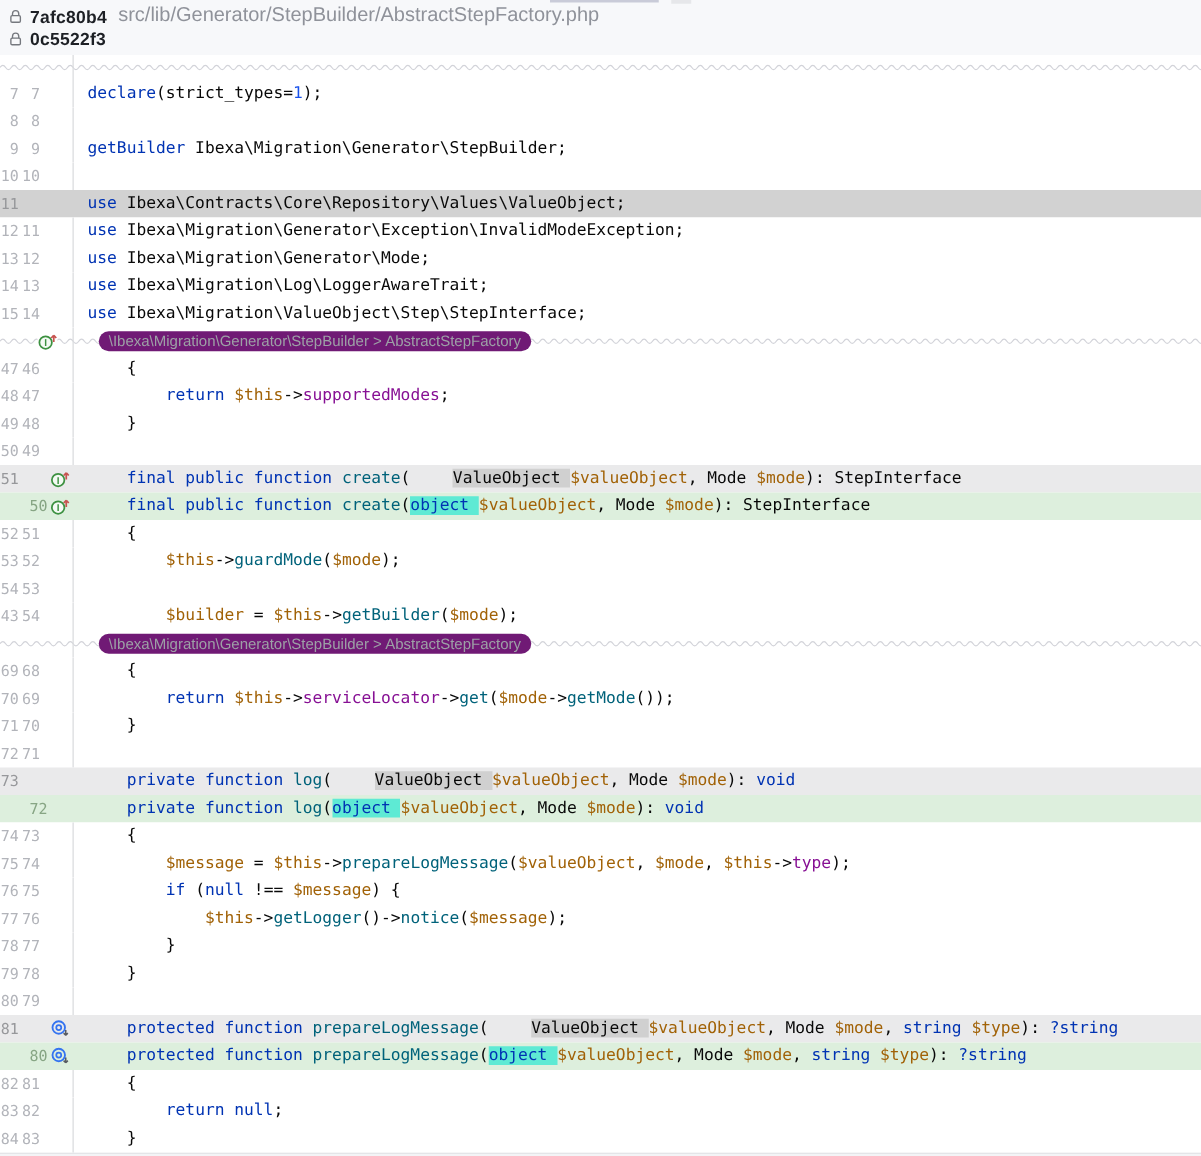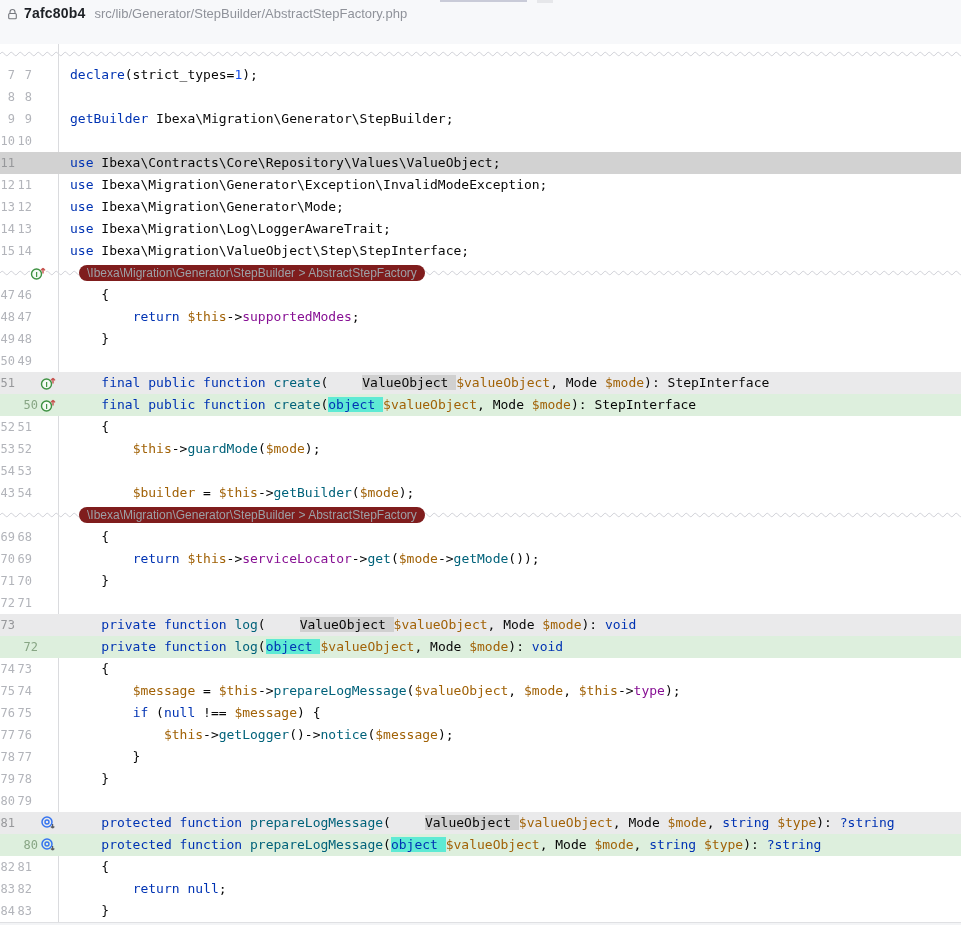--- a/index.html
+++ b/index.html
@@ -2,28 +2,28 @@
 <html><head>
 <meta charset="utf-8">
 <style>
   html,body{margin:0;padding:0;}
   body{width:961px;height:925px;overflow:hidden;background:#fff;position:relative;
        font-family:"Liberation Sans",sans-serif;}
   .header{height:44px;background:#f7f8fa;box-sizing:border-box;padding-top:4px;position:relative;}
   .hrow{display:flex;align-items:center;height:18px;padding-left:6px;}
   .lock{width:13px;height:13px;display:inline-block;margin-right:5px;flex:none;}
   .hash{font-weight:bold;font-size:14px;color:#1d2025;letter-spacing:.2px;}
-  .fpath{font-size:13px;color:#8f929a;margin-left:9px;}
+  .fpath{font-size:16px;color:#8f929a;margin-left:9px;}
   .artifact1{position:absolute;left:440px;top:0;width:87px;height:2px;background:#c9cbd8;}
   .artifact2{position:absolute;left:537px;top:0;width:16px;height:3px;background:#e6e7ea;}
   .sep-row{position:relative;height:22px;background:#fff;}
   .sep-row.sep-top{height:20px;}
   .wave{position:absolute;left:0;top:50%;margin-top:-5px;}
   .pill{position:absolute;left:79px;top:3px;height:16px;line-height:16px;padding:0 8px;
-        border-radius:8px;background:#7f1d1d;color:#9da0a6;font-size:12px;white-space:nowrap;}
+        border-radius:8px;background:#701a75;color:#9da0a6;font-size:12px;white-space:nowrap;}
   .row{position:relative;height:22px;background:#fff;
        font-family:"DejaVu Sans Mono","Liberation Mono",monospace;font-size:13px;line-height:22px;}
   .row.plain::before,.sep-row::after{content:"";position:absolute;left:58px;top:0;bottom:0;width:1px;background:#dadbde;}
   .nl,.nr{position:absolute;top:0;height:22px;line-height:22px;text-align:right;font-size:12px;color:#b2b4ba;
           font-family:"DejaVu Sans Mono","Liberation Mono",monospace;}
   .nl{left:0;width:15px;}
   .nr{left:17px;width:15px;}
   .row.add .nr{width:21px;color:#87a584;}
   .row.del .nl,.row.del-full .nl{color:#97989b;}
   .gicon{position:absolute;top:3px;width:16px;height:16px;}
@@ -51,20 +51,29 @@
   <div class="hrow">
     <span class="lock">
       <svg width="13" height="13" viewBox="0 0 13 13" fill="none" stroke="#75787e" stroke-width="1.1">
         <path d="M4 5.5 V4 a2.5 2.5 0 0 1 5 0 V5.5"></path>
           <rect x="2.7" y="5.5" width="7.6" height="5.3" rx="1"></rect>
       </svg>
     </span>
     <span class="hash">7afc80b4</span>
     <span class="fpath">src/lib/Generator/StepBuilder/AbstractStepFactory.php</span>
   </div>
+  <div class="hrow">
+    <span class="lock">
+      <svg width="13" height="13" viewBox="0 0 13 13" fill="none" stroke="#75787e" stroke-width="1.1">
+        <path d="M4 5.5 V4 a2.5 2.5 0 0 1 5 0 V5.5"></path>
+          <rect x="2.7" y="5.5" width="7.6" height="5.3" rx="1"></rect>
+      </svg>
+    </span>
+    <span class="hash">0c5522f3</span>
+  </div>
 </div>
 
 <div id="diff-body">
     <div class="sep-row sep-top">
       <svg width="961" height="10" class="wave">
         <path d="M0 5 q2.25 -3.4 4.5 0 q2.25 3.4 4.5 0 q2.25 -3.4 4.5 0 q2.25 3.4 4.5 0 q2.25 -3.4 4.5 0 q2.25 3.4 4.5 0 q2.25 -3.4 4.5 0 q2.25 3.4 4.5 0 q2.25 -3.4 4.5 0 q2.25 3.4 4.5 0 q2.25 -3.4 4.5 0 q2.25 3.4 4.5 0 q2.25 -3.4 4.5 0 q2.25 3.4 4.5 0 q2.25 -3.4 4.5 0 q2.25 3.4 4.5 0 q2.25 -3.4 4.5 0 q2.25 3.4 4.5 0 q2.25 -3.4 4.5 0 q2.25 3.4 4.5 0 q2.25 -3.4 4.5 0 q2.25 3.4 4.5 0 q2.25 -3.4 4.5 0 q2.25 3.4 4.5 0 q2.25 -3.4 4.5 0 q2.25 3.4 4.5 0 q2.25 -3.4 4.5 0 q2.25 3.4 4.5 0 q2.25 -3.4 4.5 0 q2.25 3.4 4.5 0 q2.25 -3.4 4.5 0 q2.25 3.4 4.5 0 q2.25 -3.4 4.5 0 q2.25 3.4 4.5 0 q2.25 -3.4 4.5 0 q2.25 3.4 4.5 0 q2.25 -3.4 4.5 0 q2.25 3.4 4.5 0 q2.25 -3.4 4.5 0 q2.25 3.4 4.5 0 q2.25 -3.4 4.5 0 q2.25 3.4 4.5 0 q2.25 -3.4 4.5 0 q2.25 3.4 4.5 0 q2.25 -3.4 4.5 0 q2.25 3.4 4.5 0 q2.25 -3.4 4.5 0 q2.25 3.4 4.5 0 q2.25 -3.4 4.5 0 q2.25 3.4 4.5 0 q2.25 -3.4 4.5 0 q2.25 3.4 4.5 0 q2.25 -3.4 4.5 0 q2.25 3.4 4.5 0 q2.25 -3.4 4.5 0 q2.25 3.4 4.5 0 q2.25 -3.4 4.5 0 q2.25 3.4 4.5 0 q2.25 -3.4 4.5 0 q2.25 3.4 4.5 0 q2.25 -3.4 4.5 0 q2.25 3.4 4.5 0 q2.25 -3.4 4.5 0 q2.25 3.4 4.5 0 q2.25 -3.4 4.5 0 q2.25 3.4 4.5 0 q2.25 -3.4 4.5 0 q2.25 3.4 4.5 0 q2.25 -3.4 4.5 0 q2.25 3.4 4.5 0 q2.25 -3.4 4.5 0 q2.25 3.4 4.5 0 q2.25 -3.4 4.5 0 q2.25 3.4 4.5 0 q2.25 -3.4 4.5 0 q2.25 3.4 4.5 0 q2.25 -3.4 4.5 0 q2.25 3.4 4.5 0 q2.25 -3.4 4.5 0 q2.25 3.4 4.5 0 q2.25 -3.4 4.5 0 q2.25 3.4 4.5 0 q2.25 -3.4 4.5 0 q2.25 3.4 4.5 0 q2.25 -3.4 4.5 0 q2.25 3.4 4.5 0 q2.25 -3.4 4.5 0 q2.25 3.4 4.5 0 q2.25 -3.4 4.5 0 q2.25 3.4 4.5 0 q2.25 -3.4 4.5 0 q2.25 3.4 4.5 0 q2.25 -3.4 4.5 0 q2.25 3.4 4.5 0 q2.25 -3.4 4.5 0 q2.25 3.4 4.5 0 q2.25 -3.4 4.5 0 q2.25 3.4 4.5 0 q2.25 -3.4 4.5 0 q2.25 3.4 4.5 0 q2.25 -3.4 4.5 0 q2.25 3.4 4.5 0 q2.25 -3.4 4.5 0 q2.25 3.4 4.5 0 q2.25 -3.4 4.5 0 q2.25 3.4 4.5 0 q2.25 -3.4 4.5 0 q2.25 3.4 4.5 0 q2.25 -3.4 4.5 0 q2.25 3.4 4.5 0 q2.25 -3.4 4.5 0 q2.25 3.4 4.5 0 q2.25 -3.4 4.5 0 q2.25 3.4 4.5 0 q2.25 -3.4 4.5 0 q2.25 3.4 4.5 0 q2.25 -3.4 4.5 0 q2.25 3.4 4.5 0 q2.25 -3.4 4.5 0 q2.25 3.4 4.5 0 q2.25 -3.4 4.5 0 q2.25 3.4 4.5 0 q2.25 -3.4 4.5 0 q2.25 3.4 4.5 0 q2.25 -3.4 4.5 0 q2.25 3.4 4.5 0 q2.25 -3.4 4.5 0 q2.25 3.4 4.5 0 q2.25 -3.4 4.5 0 q2.25 3.4 4.5 0 q2.25 -3.4 4.5 0 q2.25 3.4 4.5 0 q2.25 -3.4 4.5 0 q2.25 3.4 4.5 0 q2.25 -3.4 4.5 0 q2.25 3.4 4.5 0 q2.25 -3.4 4.5 0 q2.25 3.4 4.5 0 q2.25 -3.4 4.5 0 q2.25 3.4 4.5 0 q2.25 -3.4 4.5 0 q2.25 3.4 4.5 0 q2.25 -3.4 4.5 0 q2.25 3.4 4.5 0 q2.25 -3.4 4.5 0 q2.25 3.4 4.5 0 q2.25 -3.4 4.5 0 q2.25 3.4 4.5 0 q2.25 -3.4 4.5 0 q2.25 3.4 4.5 0 q2.25 -3.4 4.5 0 q2.25 3.4 4.5 0 q2.25 -3.4 4.5 0 q2.25 3.4 4.5 0 q2.25 -3.4 4.5 0 q2.25 3.4 4.5 0 q2.25 -3.4 4.5 0 q2.25 3.4 4.5 0 q2.25 -3.4 4.5 0 q2.25 3.4 4.5 0 q2.25 -3.4 4.5 0 q2.25 3.4 4.5 0 q2.25 -3.4 4.5 0 q2.25 3.4 4.5 0 q2.25 -3.4 4.5 0 q2.25 3.4 4.5 0 q2.25 -3.4 4.5 0 q2.25 3.4 4.5 0 q2.25 -3.4 4.5 0 q2.25 3.4 4.5 0 q2.25 -3.4 4.5 0 q2.25 3.4 4.5 0 q2.25 -3.4 4.5 0 q2.25 3.4 4.5 0 q2.25 -3.4 4.5 0 q2.25 3.4 4.5 0 q2.25 -3.4 4.5 0 q2.25 3.4 4.5 0 q2.25 -3.4 4.5 0 q2.25 3.4 4.5 0 q2.25 -3.4 4.5 0 q2.25 3.4 4.5 0 q2.25 -3.4 4.5 0 q2.25 3.4 4.5 0 q2.25 -3.4 4.5 0 q2.25 3.4 4.5 0 q2.25 -3.4 4.5 0 q2.25 3.4 4.5 0 q2.25 -3.4 4.5 0 q2.25 3.4 4.5 0 q2.25 -3.4 4.5 0 q2.25 3.4 4.5 0 q2.25 -3.4 4.5 0 q2.25 3.4 4.5 0 q2.25 -3.4 4.5 0 q2.25 3.4 4.5 0 q2.25 -3.4 4.5 0 q2.25 3.4 4.5 0 q2.25 -3.4 4.5 0 q2.25 3.4 4.5 0 q2.25 -3.4 4.5 0 q2.25 3.4 4.5 0 q2.25 -3.4 4.5 0 q2.25 3.4 4.5 0 q2.25 -3.4 4.5 0 q2.25 3.4 4.5 0 q2.25 -3.4 4.5 0 q2.25 3.4 4.5 0 q2.25 -3.4 4.5 0 q2.25 3.4 4.5 0 q2.25 -3.4 4.5 0 q2.25 3.4 4.5 0 q2.25 -3.4 4.5 0 q2.25 3.4 4.5 0 q2.25 -3.4 4.5 0 q2.25 3.4 4.5 0" fill="none" stroke="#d2d3d9" stroke-width="1"></path>
       </svg>
     </div>
     <div class="row plain">
       <span class="nl">7</span>

